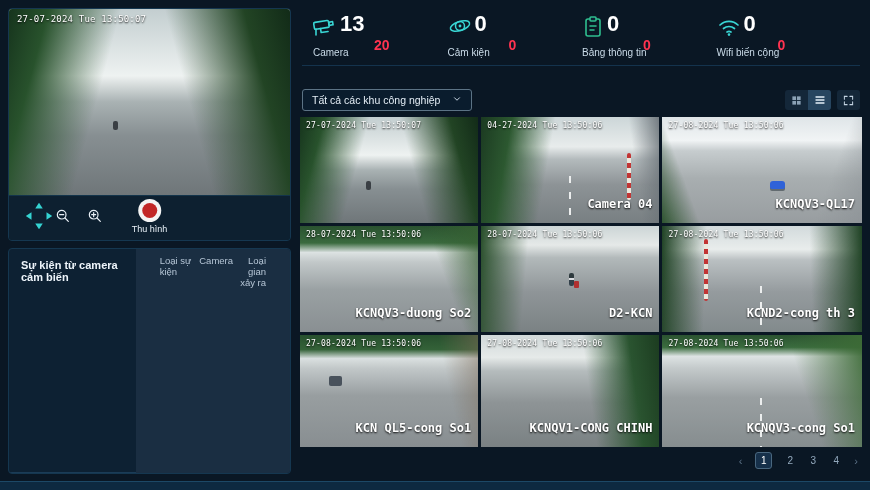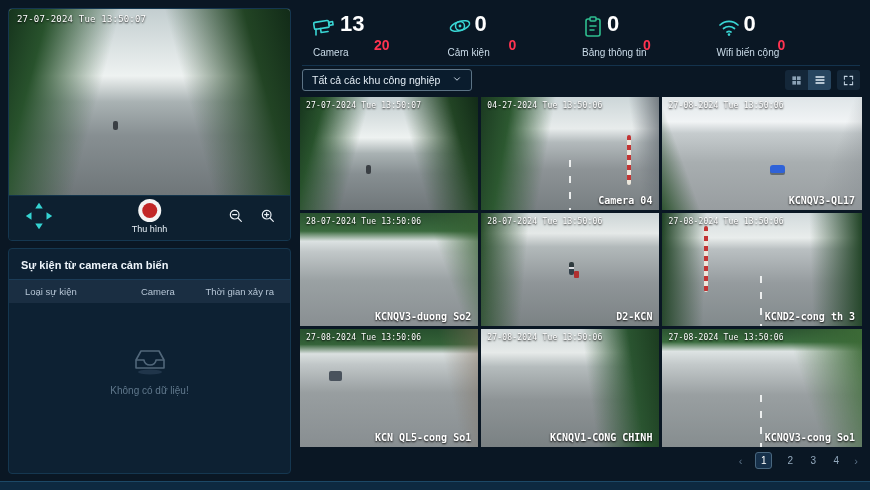--- a/index.html
+++ b/index.html
@@ -6,52 +6,52 @@
   body{width:870px;height:490px;background:#0a1724;font-family:"Liberation Sans",sans-serif;
        overflow:hidden;position:relative;color:#dce8f2;-webkit-font-smoothing:antialiased}
 
   .app{display:flex;gap:9px;padding:8px 8px 0;height:474px;box-sizing:border-box}
 
   
   .left{width:283px;flex-shrink:0;display:flex;flex-direction:column}
   .preview-card{border:1px solid #153750;border-radius:4px;overflow:hidden;background:#0d2233}
   .preview{height:186px;position:relative}
   .controls{height:44px;background:#0d2030;border-top:1px solid #13344b;display:flex;
-            align-items:center;justify-content:space-between;padding:0 14px;position:relative}
+            align-items:center;padding:0 14px;position:relative}
   .record-wrap{position:absolute;left:50%;transform:translateX(-50%);top:3px;display:flex;
                flex-direction:column;align-items:center;gap:2px;cursor:pointer}
   .record-btn{width:23px;height:23px;border-radius:50%;background:#f4f4f4;display:flex;
               align-items:center;justify-content:center}
   .record-dot{width:15px;height:15px;border-radius:50%;background:#c22727}
   .record-label{font-size:9px;color:#e8f0f7}
   .zoom-controls{display:flex;gap:16px;color:#e8eef4}
   .dpad{cursor:pointer}
 
   .events{margin-top:7px;flex:1;background:#0d2133;border:1px solid #153750;border-radius:4px;
-          display:flex;flex-direction:column;overflow:hidden}
+          display:flex;flex-direction:row;overflow:hidden}
   .events-title{padding:10px 12px 8px;font-size:11px;font-weight:bold;color:#eef5fb;
                 border-bottom:1px solid #1b3c57}
-  .events-head{display:flex;background:#1a2e42;padding:6px 16px;font-size:9.5px;color:#b6c6d6}
+  .events-head{display:flex;background:#1a2e42;padding:6px 24px;font-size:9.5px;color:#b6c6d6}
   .ec1{flex:1.5;text-align:left}
   .ec2{flex:1;text-align:center}
   .ec3{flex:1.25;text-align:right}
   .events-empty{flex:1;display:flex;flex-direction:column;align-items:center;justify-content:center;
                 gap:7px;color:#60788c;font-size:10px;padding-bottom:34px}
 
   
   .right{flex:1;display:flex;flex-direction:column;min-width:0}
   .stats{display:flex;padding:4px 12px 0;height:50px}
   .stat{flex:1;position:relative;display:flex;align-items:flex-start;gap:2px}
   .stat-icon{margin-top:3px;display:inline-flex}
   .stat-big{font-size:22px;font-weight:bold;color:#fff;line-height:24px}
   .stat-sub{position:absolute;left:62px;top:25px;font-size:14px;font-weight:bold;color:#ff3350}
   .stat-label{position:absolute;left:1px;top:35px;font-size:10px;color:#cadbe8;white-space:nowrap}
   .stats-divider{border:none;border-top:1px solid #14334d;margin:3px 2px 0}
 
-  .filter-row{display:flex;align-items:center;justify-content:space-between;margin:3px 2px 6px}
+  .filter-row{display:flex;align-items:center;justify-content:space-between;margin:23px 2px 6px}
   .dropdown{display:flex;align-items:center;gap:12px;border:1px solid #5c7385;border-radius:3px;
             background:#0a1c2d;padding:4px 9px;font-size:10.5px;color:#e4edf5;cursor:pointer}
   .view-toggles{display:flex;align-items:center}
   .vt-group{display:flex;background:#142739;border-radius:3px;overflow:hidden}
   .vt-btn{width:23px;height:20px;display:flex;align-items:center;justify-content:center;
           color:#8ba2b6;cursor:pointer}
   .vt-btn.active{background:#27455f;color:#e4eef7}
   .vt-exp{margin-left:6px;width:23px;height:20px;background:#142739;border-radius:3px;
           display:flex;align-items:center;justify-content:center;color:#c3d3e2;cursor:pointer}
 
@@ -65,21 +65,21 @@
              background:#16304a;color:#fff}
   .pg-arrow{color:#5b7186;font-size:11px;cursor:pointer}
 
   .footer{position:absolute;left:0;right:0;bottom:0;height:8px;background:#0d2940;border-top:1px solid #1c4866}
 
   
   .scene{position:relative;overflow:hidden}
   .osd-ts{position:absolute;top:4px;left:6px;font-family:"DejaVu Sans Mono",monospace;font-size:8px;
           color:#fff;text-shadow:0 1px 2px rgba(0,0,0,.95);letter-spacing:.2px;white-space:nowrap}
   .osd-ts.big{font-size:9px;top:5px;left:8px}
-  .cam-name{position:absolute;bottom:4px;right:7px;font-family:"DejaVu Sans Mono",monospace;font-size:10px;
+  .cam-name{position:absolute;bottom:12px;right:7px;font-family:"DejaVu Sans Mono",monospace;font-size:12px;
             font-weight:bold;color:#fff;text-shadow:0 1px 2px rgba(0,0,0,.95);white-space:nowrap}
 
   .s1{background:
     linear-gradient(105deg,#16341d 0%,#28522c 12%,rgba(40,82,44,0) 34%),
     linear-gradient(255deg,#122b18 0%,#224424 14%,rgba(34,68,36,0) 38%),
     linear-gradient(180deg,#c3ced0 0%,#eef2f1 36%,#a9b2b3 50%,#878f92 68%,#6f7679 100%)}
   .s2{background:
     linear-gradient(100deg,#1b3a21 0%,#2c5830 16%,rgba(44,88,48,0) 38%),
     linear-gradient(262deg,rgba(100,108,114,.85) 0%,rgba(100,108,114,0) 16%),
     linear-gradient(180deg,#ccd6d8 0%,#e8ecec 28%,#b3babc 40%,#8d9396 64%,#787f82 100%)}
@@ -165,31 +165,21 @@
           </span>
         </span>
       </div>
     </div>
 
     <div class="events">
       <div class="events-title">Sự kiện từ camera cảm biến</div>
       <div class="events-head">
         <span class="ec1">Loại sự kiện</span>
         <span class="ec2">Camera</span>
-        <span class="ec3">Thời gian xảy ra</span>
-      </div>
-      <div class="events-empty">
-        <span>
-          <svg width="42" height="30" viewBox="0 0 42 30" fill="none" stroke="#51677a" stroke-width="1.6" stroke-linejoin="round">
-            <ellipse cx="21" cy="26" rx="12" ry="2.6" fill="#20354a" stroke="none"></ellipse>
-            <path d="M7 14 L12 5 H30 L35 14 V22 H7 Z"></path>
-            <path d="M7 14 H15 a6 5 0 0 0 12 0 H35"></path>
-          </svg>
-        </span>
-        <span>Không có dữ liệu!</span>
+        <span class="ec3">Loại gian xảy ra</span>
       </div>
     </div>
   </div>
 
   <div class="right">
 
     <div class="stats">
       <div class="stat">
         <span class="stat-icon">
           <svg width="26" height="24" viewBox="0 0 26 24" fill="none" stroke="#39d6d4" stroke-width="1.6" stroke-linecap="round" stroke-linejoin="round">

